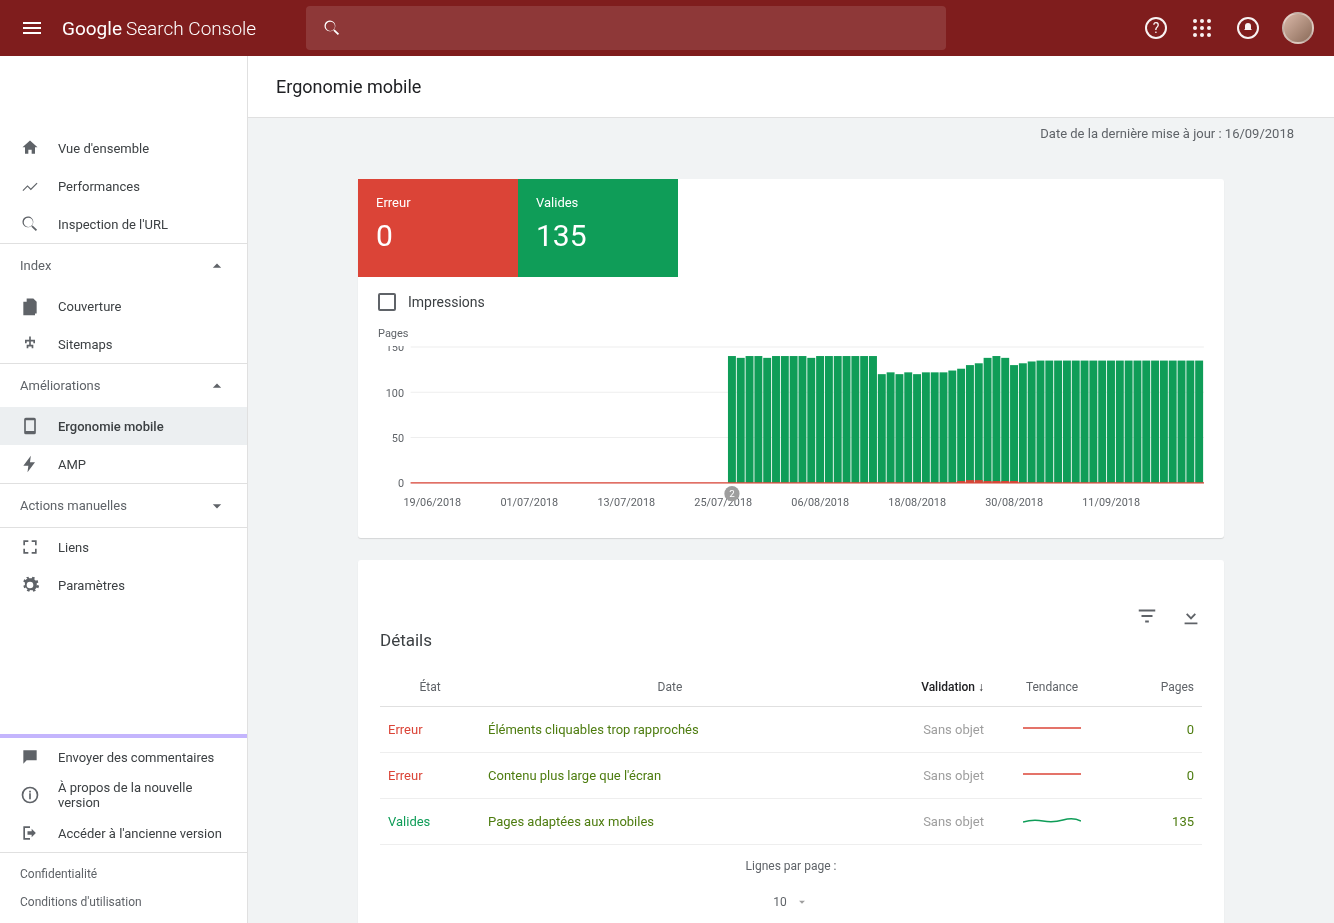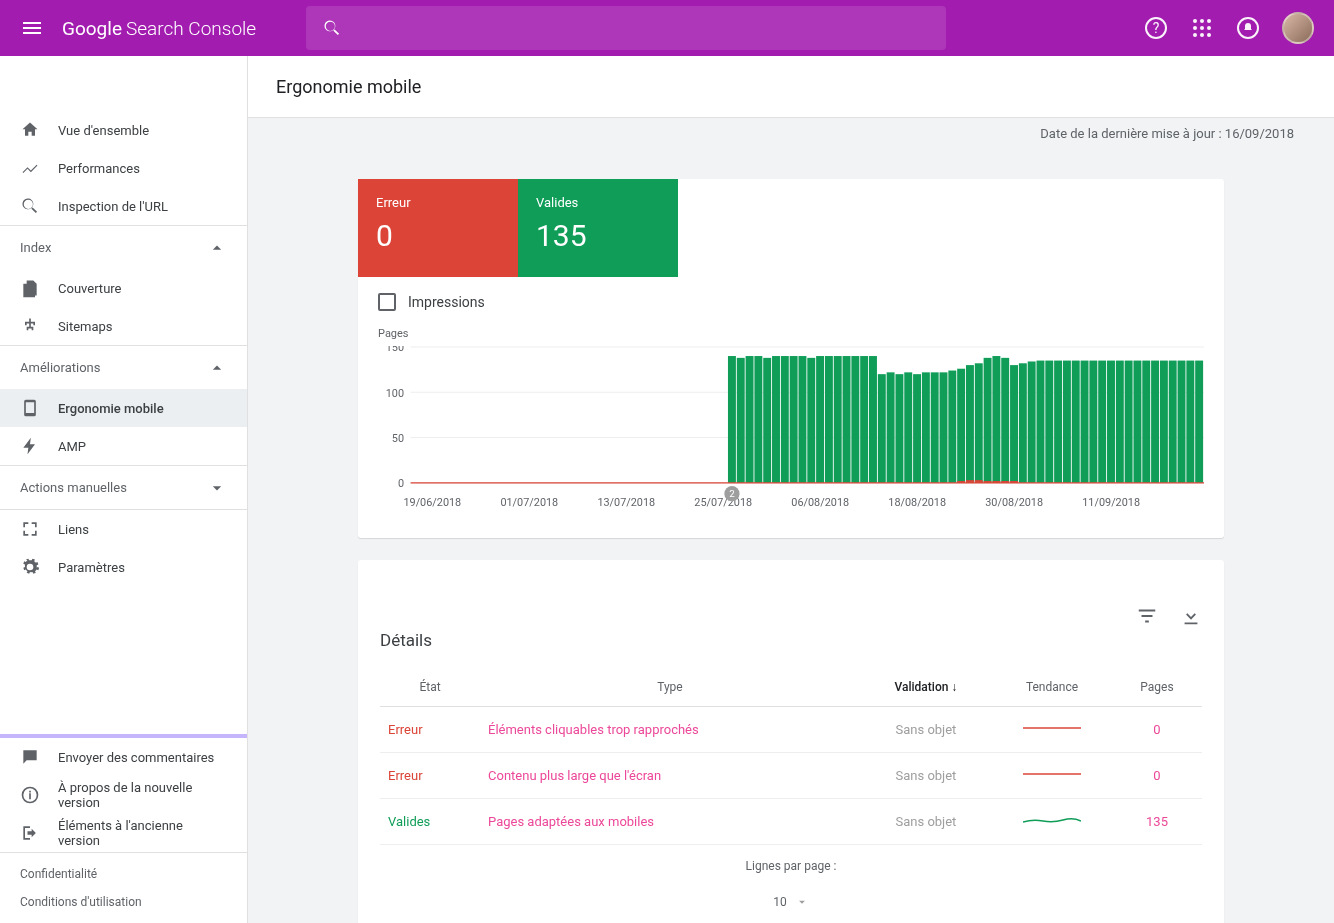--- a/index.html
+++ b/index.html
@@ -1,27 +1,27 @@
 <!DOCTYPE html>
 <html><head>
 <meta charset="utf-8">
 <style>
 * { margin:0; padding:0; box-sizing:border-box; font-family:Roboto,Arial,sans-serif; }
 body { background:#fff; color:#3c4043; font-size:14px; }
-.header { height:56px; background:#a21caf; display:flex; align-items:center; padding:0 20px; color:#fff; }
+.header { height:56px; background:#7f1d1d; display:flex; align-items:center; padding:0 20px; color:#fff; }
 .menu-icon { width:24px; height:24px; cursor:pointer; margin-right:18px; }
 .logo { font-size:19px; font-weight:400; display:flex; align-items:center; gap:4px; }
 .logo .g { font-weight:400; }
 .logo .sc { font-weight:300; }
 .searchbar { margin-left:50px; flex:1; max-width:640px; height:44px; background:rgba(255,255,255,0.12); border-radius:4px; display:flex; align-items:center; padding:0 16px; }
 .header-right { margin-left:auto; display:flex; align-items:center; gap:22px; }
 .header-right .hicon { width:24px; height:24px; cursor:pointer; opacity:0.95; }
 .avatar { width:32px; height:32px; border-radius:50%; background:linear-gradient(135deg,#d9b8a8,#8a6a58); border:2px solid rgba(255,255,255,0.4); }
 .container { display:flex; height:calc(100vh - 56px); }
-.sidebar { width:248px; border-right:1px solid #e0e0e0; display:flex; flex-direction:column; background:#fff; padding-top:55px; font-size:13px; }
+.sidebar { width:248px; border-right:1px solid #e0e0e0; display:flex; flex-direction:column; background:#fff; padding-top:73px; font-size:13px; }
 .nav-item { display:flex; align-items:center; height:38px; padding:0 20px; cursor:pointer; color:#3c4043; }
 .nav-item.active { background:#eceff1; font-weight:500; }
 .nav-item .nicon { width:20px; height:20px; margin-right:18px; color:#5f6368; flex-shrink:0; }
 .section-header { display:flex; align-items:center; justify-content:space-between; height:44px; padding:0 20px; color:#5f6368; font-size:13px; border-top:1px solid #e0e0e0; cursor:pointer; }
 .section-header .chev { width:20px; height:20px; }
 .sidebar-bottom { margin-top:auto; border-top:4px solid #c4b5fd; }
 .footer-links { padding:14px 20px; font-size:12px; color:#5f6368; display:flex; gap:14px; flex-wrap:wrap; border-top:1px solid #e0e0e0; }
 .main { flex:1; background:#f1f3f4; overflow-y:auto; }
 .page-head { background:#fff; padding:20px 28px; border-bottom:1px solid #e0e0e0; }
 .page-head h1 { font-size:18px; font-weight:400; color:#202124; }
@@ -39,23 +39,23 @@
 .chart-area { padding:0 20px 24px 20px; }
 .axis-title { font-size:11px; color:#5f6368; margin-bottom:6px; }
 .chart-svg { width:100%; height:165px; }
 .details-card { margin-top:22px; padding:22px 22px 8px 22px; }
 .details-head { display:flex; align-items:center; margin-bottom:18px; }
 .details-head h2 { font-size:17px; font-weight:400; color:#3c4043;margin-top:48px; }
 .details-head .spacer { flex:1; }
 .details-head .dicon { width:22px; height:22px; margin-left:22px; color:#5f6368; cursor:pointer; }
 table { width:100%; border-collapse:collapse; }
 th { text-align:center; font-weight:400; font-size:12px; color:#5f6368; padding:12px 8px; border-bottom:1px solid #e0e0e0; }
-th.right,td.right { text-align:center; }
+th.right,td.right { text-align:right; }
 th.center,td.center { text-align:center; }
-td { padding:14px 8px; font-size:13px; border-bottom:1px solid #eee; color:#ec4899; }
+td { padding:14px 8px; font-size:13px; border-bottom:1px solid #eee; color:#4d7c0f; }
 .state-err { color:#db4437; }
 .state-ok { color:#0f9d58; }
 .trend-line { display:inline-block; width:58px; height:14px; }
 .pager { display:flex; align-items:center; justify-content:flex-end; padding:14px 8px; font-size:12px; color:#5f6368; gap:22px;flex-direction:column; }
 .pager .sel { display:flex; align-items:center; gap:8px; }
 .pager .arr { width:22px; height:22px; color:#bdbdbd; cursor:pointer; }
 .sort-col { color:#202124; font-weight:500; }
 </style>
 </head>
 <body>
@@ -192,21 +192,21 @@
             <svg class="nicon" viewBox="0 0 24 24" fill="currentColor">
               <circle cx="12" cy="12" r="9" fill="none" stroke="currentColor" stroke-width="2"></circle>
               <path d="M11 10h2v7h-2zM11 7h2v2h-2z"></path>
             </svg>
             <span>À propos de la nouvelle version</span>
           </div>
           <div class="nav-item">
             <svg class="nicon" viewBox="0 0 24 24" fill="currentColor">
               <path d="M4 4h8v2H6v12h6v2H4zM14 7l5 5-5 5v-3H9v-4h5z"></path>
             </svg>
-            <span>Éléments à l'ancienne version</span>
+            <span>Accéder à l'ancienne version</span>
           </div>
         </div>
       <div class="footer-links">
         <span>Confidentialité</span>
         <span>Conditions d'utilisation</span>
       </div>
     </div>
   </div>
 
   <div class="main">
@@ -325,21 +325,21 @@
               <path d="M3 5h18v2H3zM6 11h12v2H6zM10 17h4v2h-4z"></path>
             </svg>
           <svg class="dicon" viewBox="0 0 24 24" fill="currentColor">
               <path d="M12 3v10l4-4 1.4 1.4L12 16l-5.4-5.6L8 9l4 4V3zM5 19h14v2H5z"></path>
             </svg>
         </div>
         <table>
           <thead>
               <tr>
             <th style="width:100px">État</th>
-            <th>Type</th>
+            <th>Date</th>
             <th class="right sort-col"><span>Validation</span> <span>↓</span></th>
             <th class="center" style="width:120px">Tendance</th>
             <th class="right" style="width:90px">Pages</th>
           </tr>
             </thead>
           <tbody id="detail-rows">
               <tr>
                 <td class="state-err">Erreur</td>
                 <td>Éléments cliquables trop rapprochés</td>
                 <td class="right" style="color:#9e9e9e">Sans objet</td>

